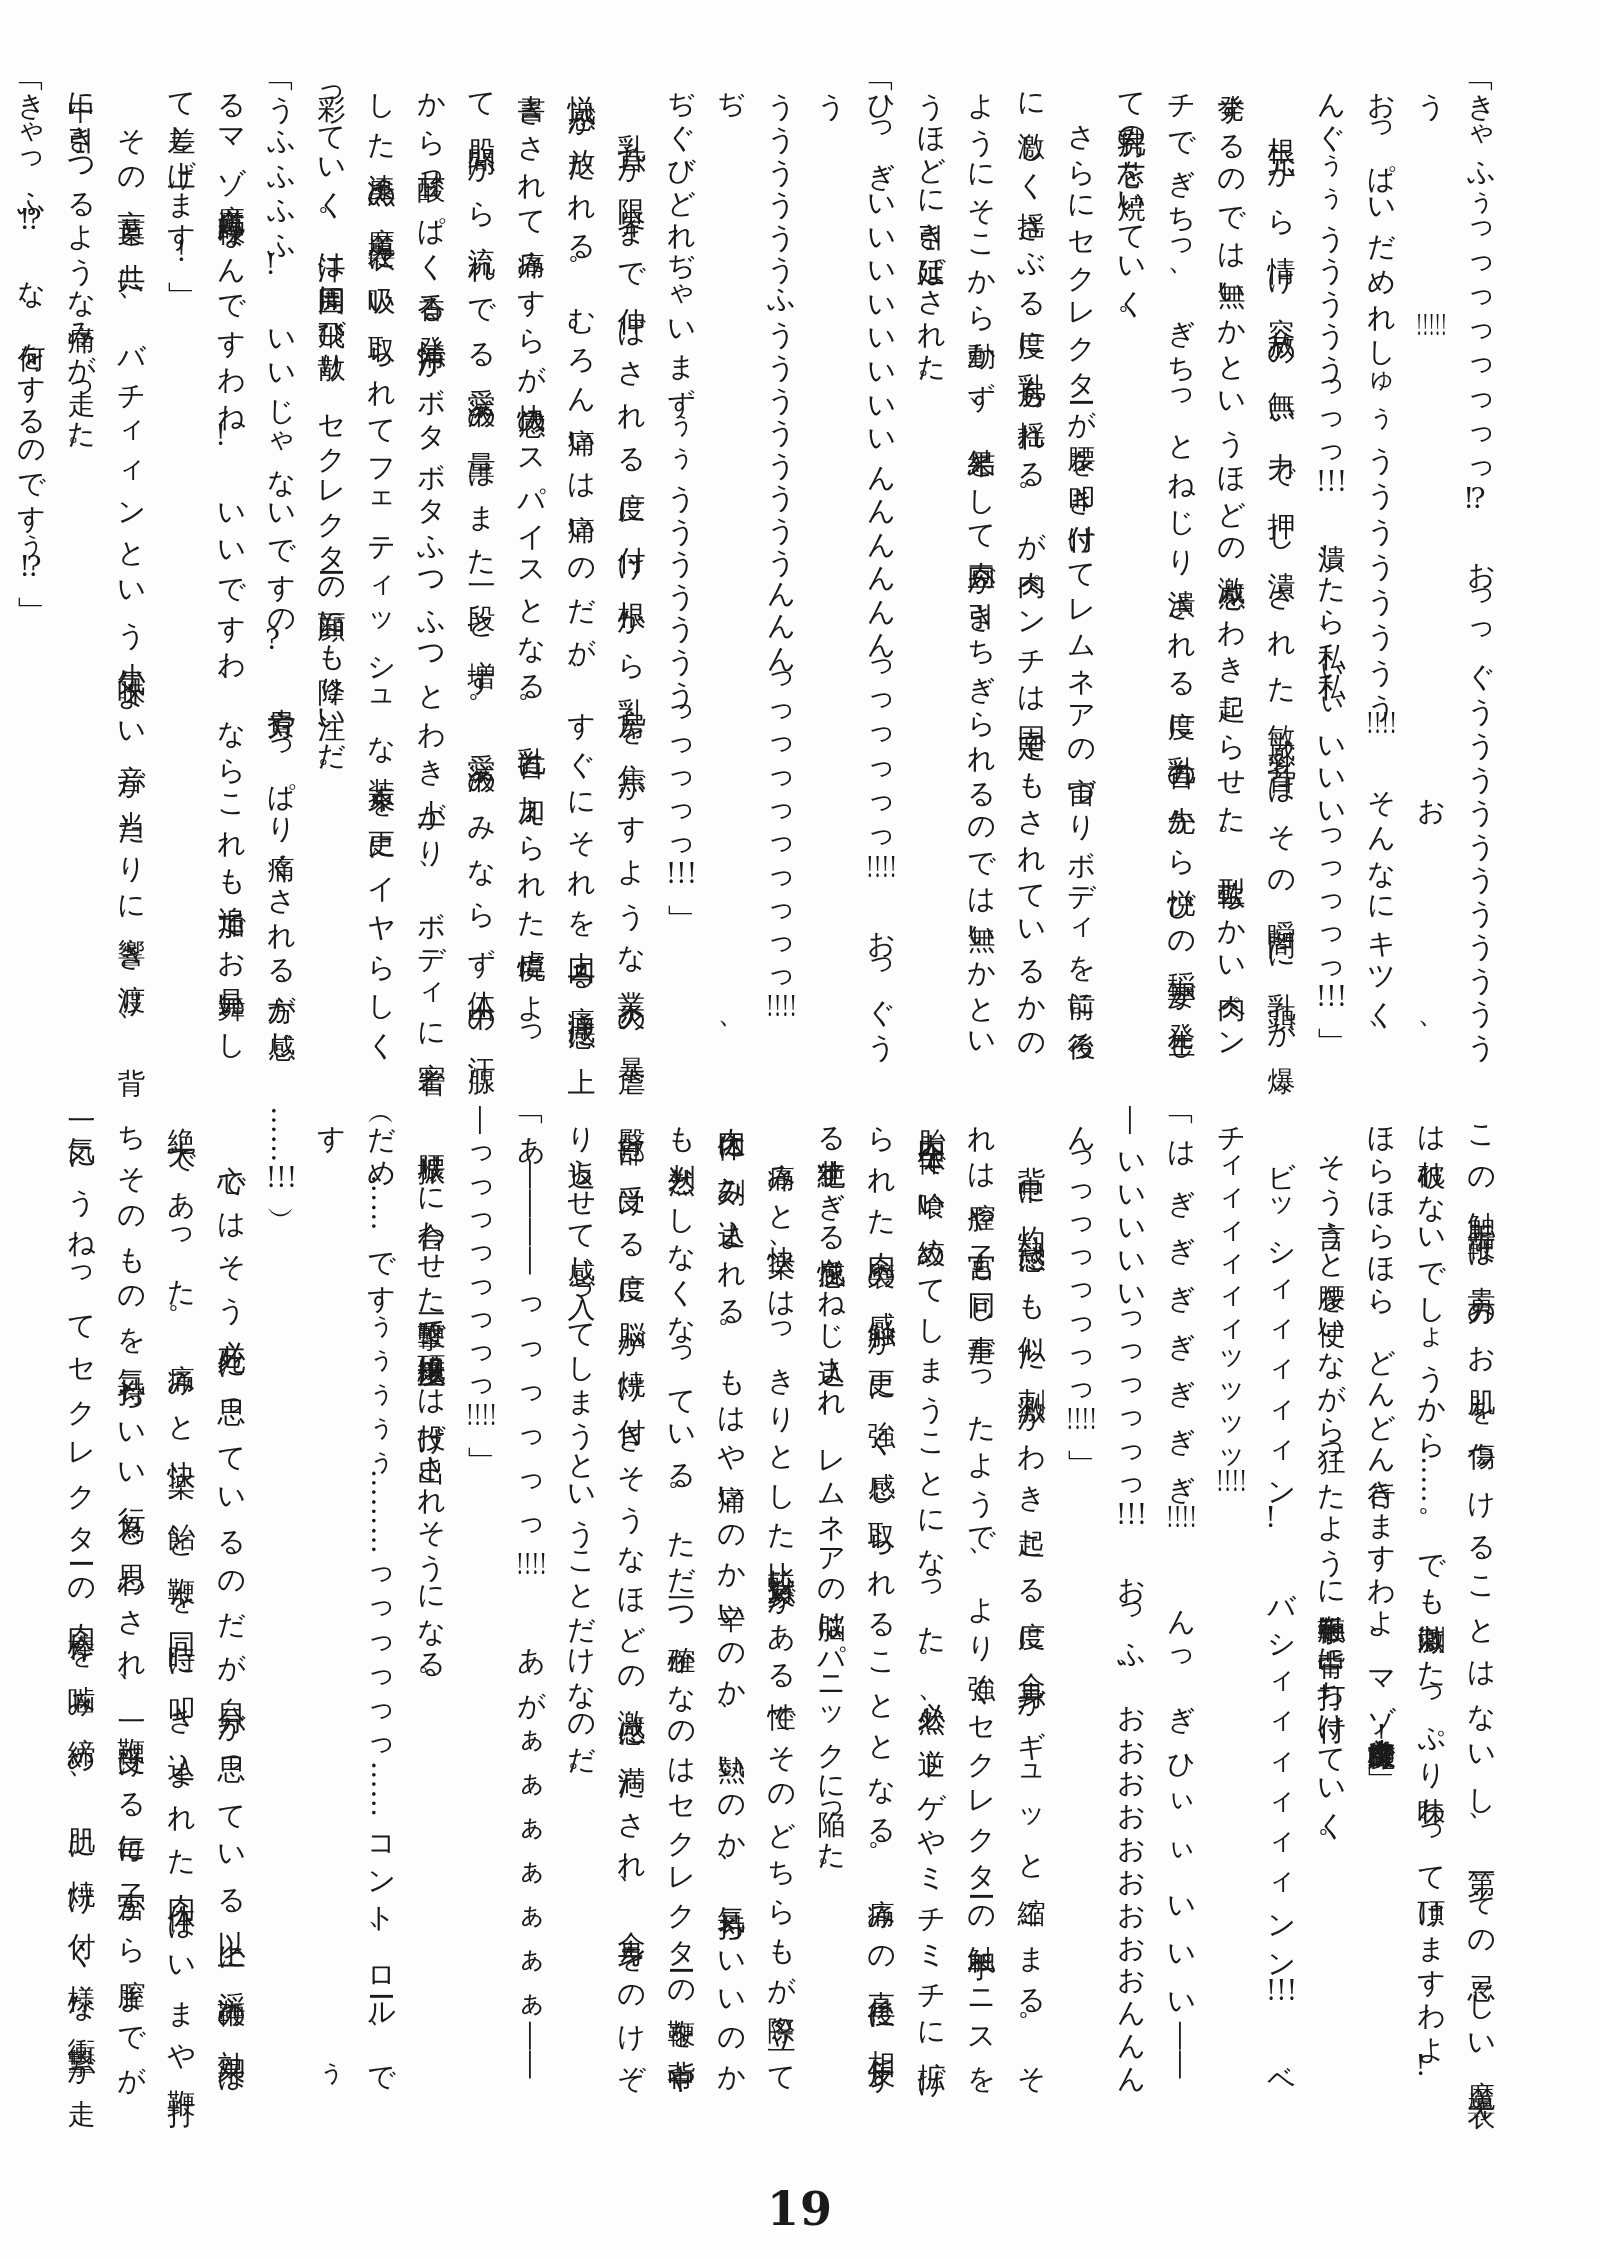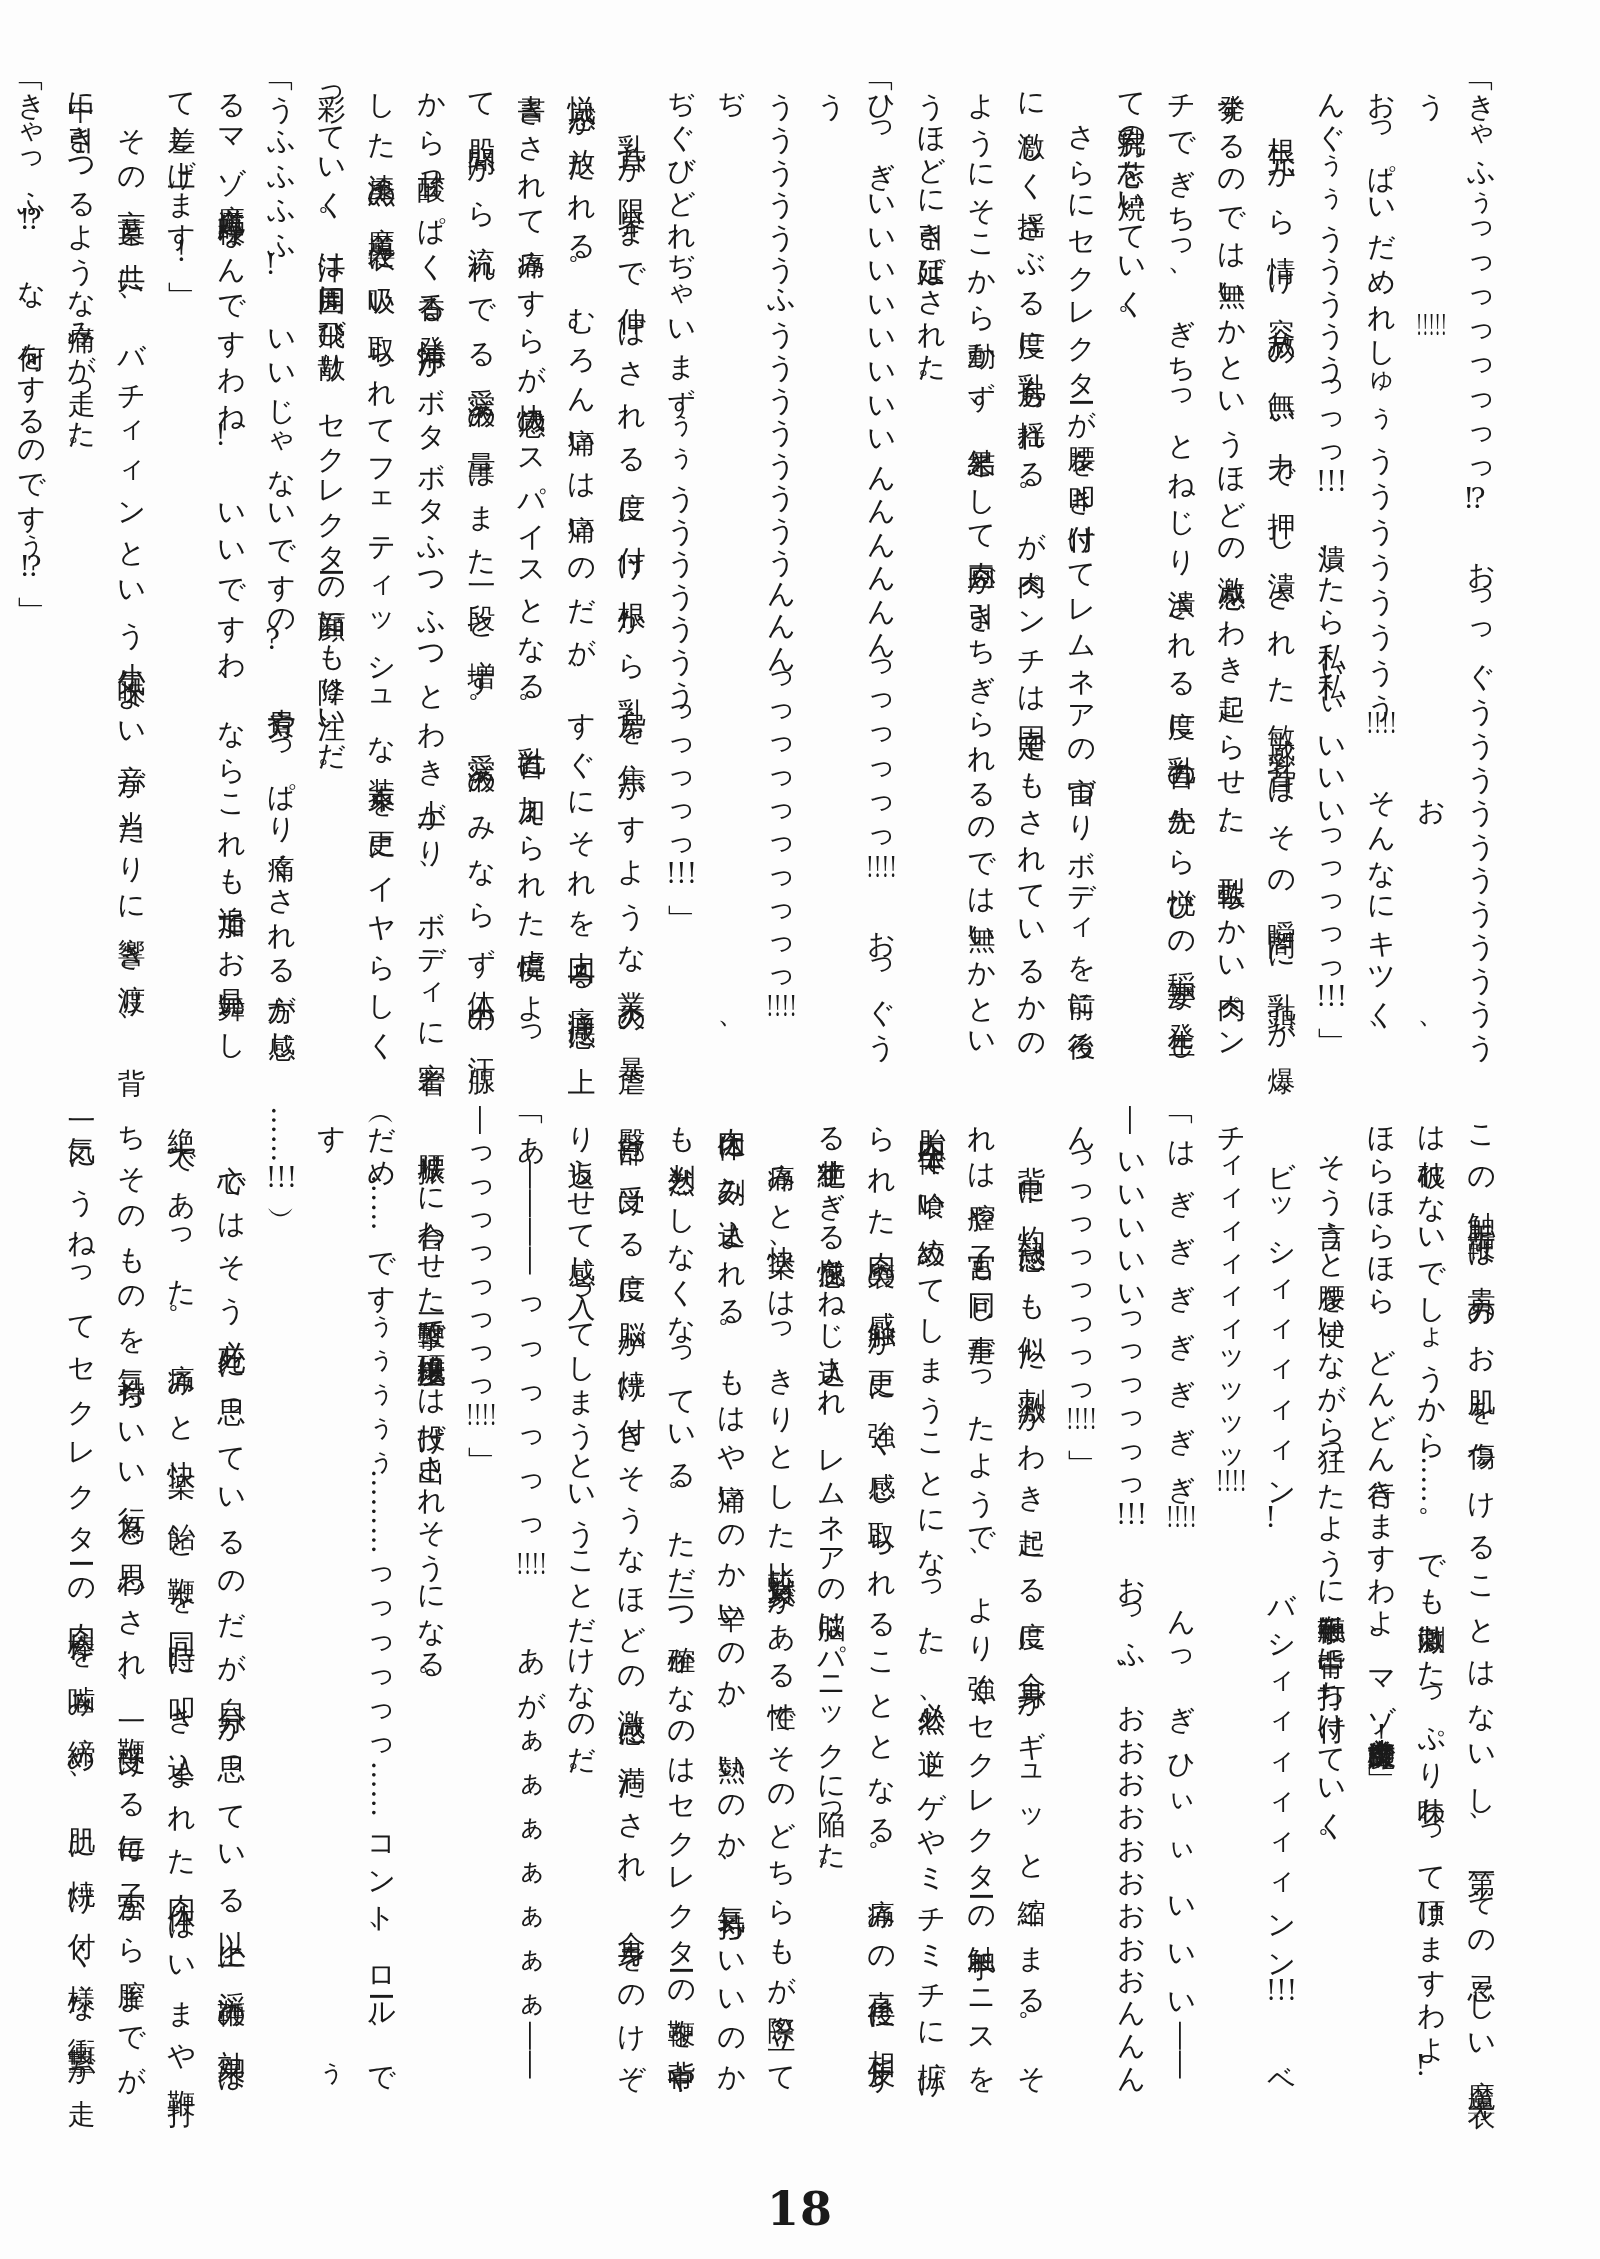--- a/index.html
+++ b/index.html
@@ -109,15 +109,15 @@
       <div class="line">―っっっっっっっっ<span class="tcy">!!!!</span>」</div>
       <div class="line">　腰振りに合わせた鞭一撃で絶頂十度以上には投げ出されそうになる。</div>
       <div class="line fill">（だめ……ですぅぅぅぅぅ………っっっっっっ……コント、ロール、ですぅ</div>
       <div class="line">……<span class="tcy">!!!</span>）</div>
       <div class="line fill">　心ではそう必死に思っているのだが自分が思っている以上に淫鞭の効果は</div>
       <div class="line fill">絶大であった。痛みと快楽、飴と鞭を同時に叩き込まれた肉体はいまや鞭打</div>
       <div class="line fill">ちそのものを気持ちいい行為と思わされ、一鞭受ける毎に子宮から膣までが</div>
       <div class="line fill">一気にうねってセクレクターの肉棒を噛み締め、肌に焼け付く様な衝撃が走</div>
     </section>
 
-  <div class="pagenum">18</div>
+  <div class="pagenum">19</div>
 
 </main>
 
 </body></html>

